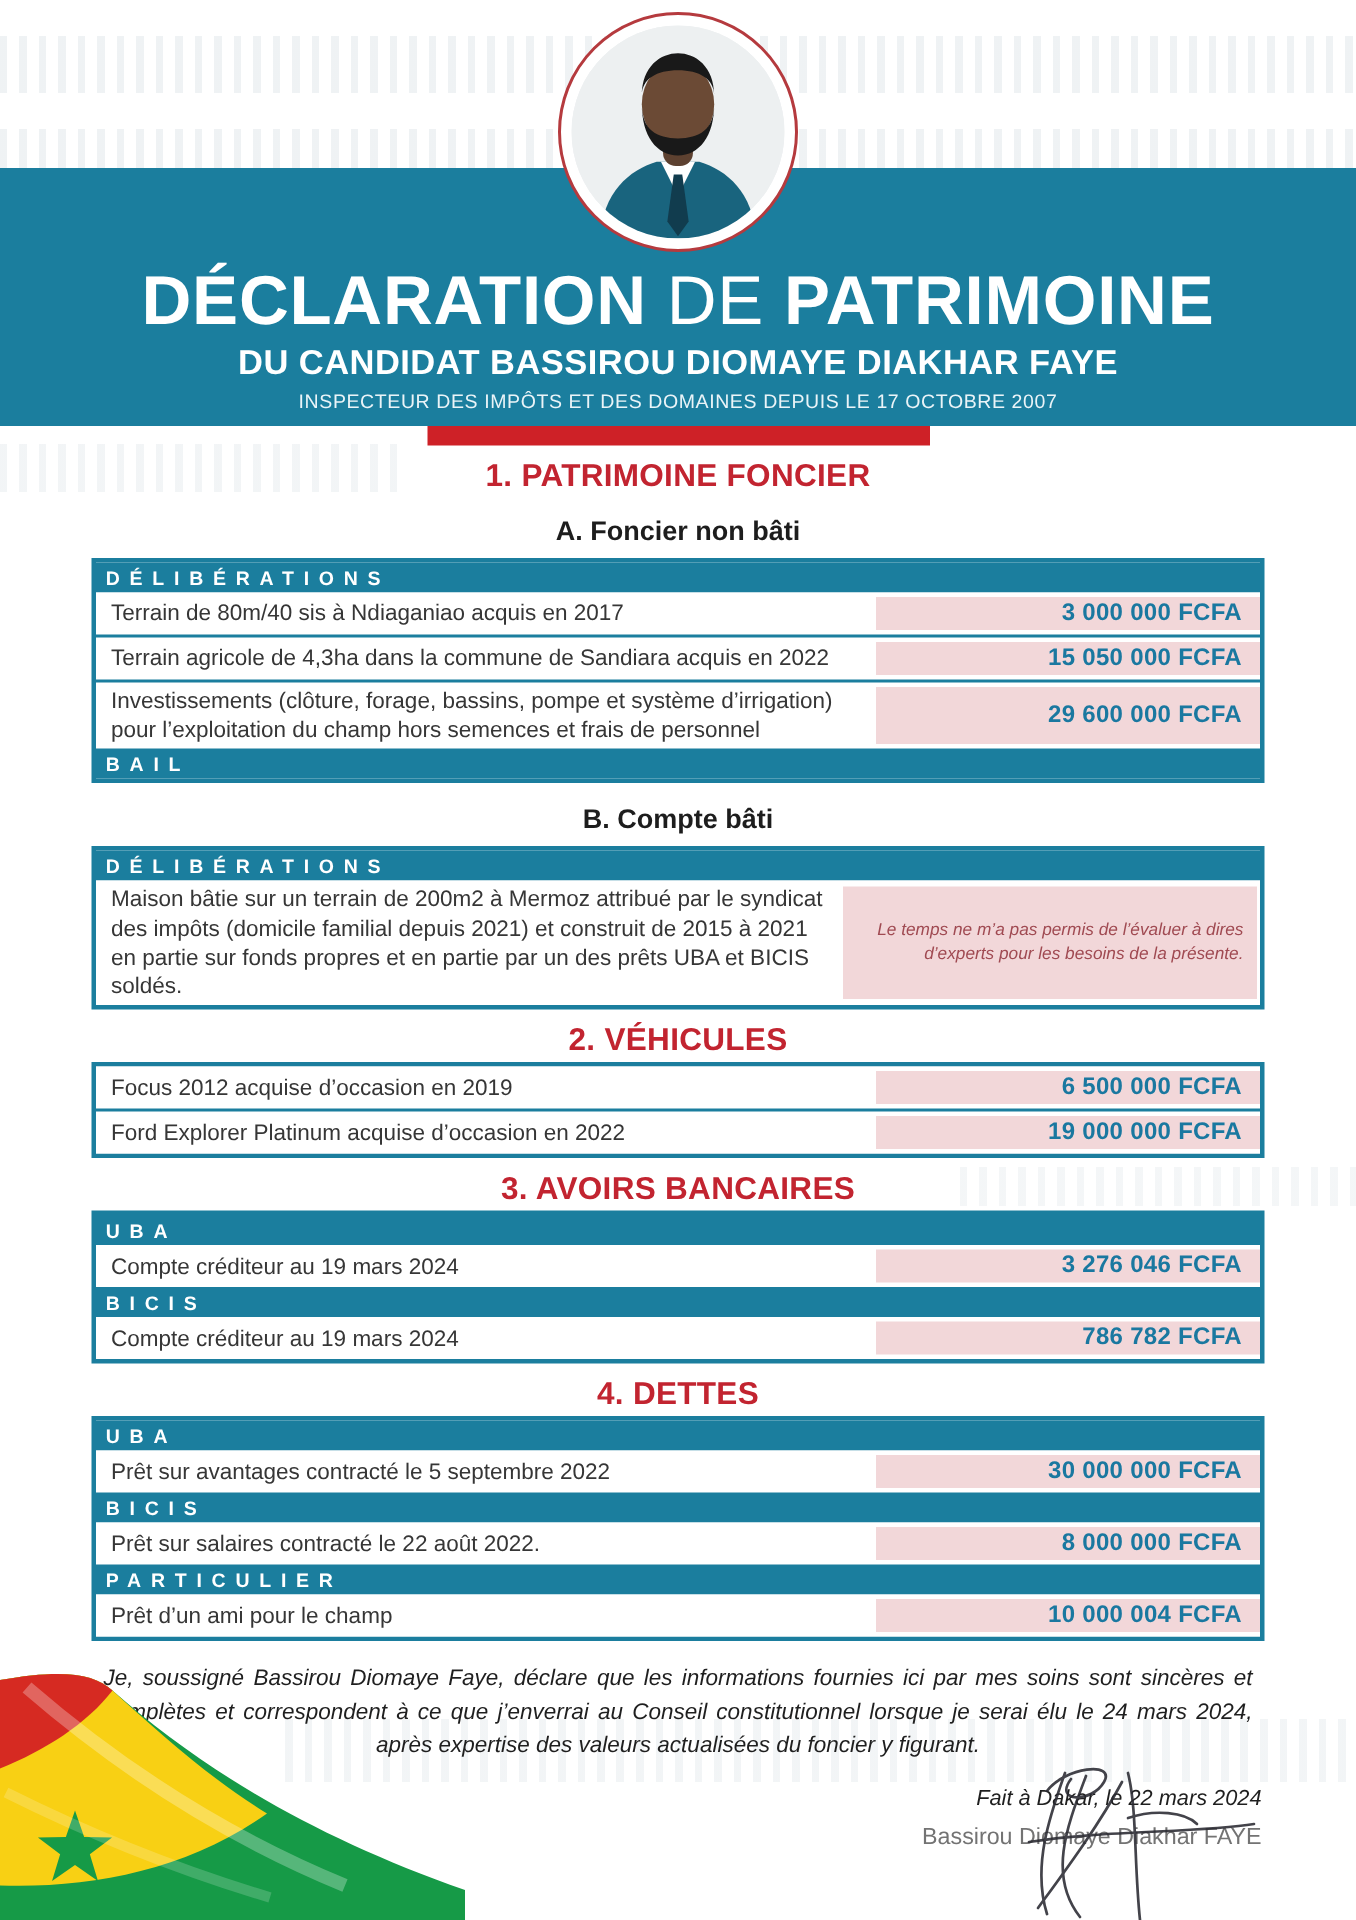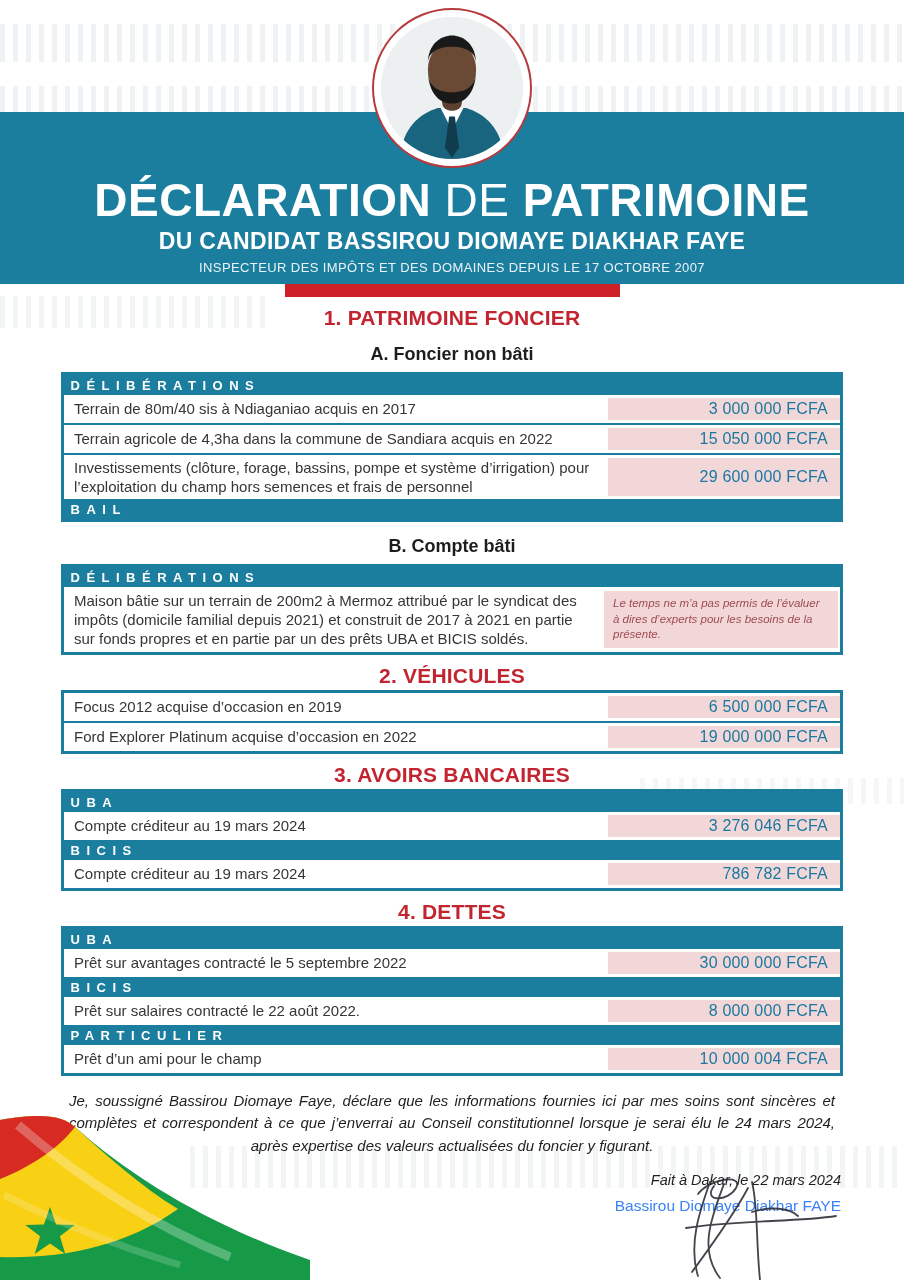--- a/index.html
+++ b/index.html
@@ -58,38 +58,38 @@
     font-weight:700; font-size:13px; letter-spacing:.5em; text-indent:.5em;
     padding:3px 0 2px;
   }
   .row { display:flex; align-items:stretch; background:#fff; min-height:28px; }
   .row + .row { border-top:2px solid #1b7e9e; }
   .lbl {
     flex:1; display:flex; align-items:center;
     font-size:15px; color:#363636; line-height:1.28; padding:3px 10px;
   }
   .val {
-    width:232px; margin:3px 0; background:#f2d7d9;
-    color:#1a78a0; font-weight:400; font-size:16px;
+    width:256px; margin:3px 0; background:#f2d7d9;
+    color:#1a78a0; font-weight:700; font-size:16px;
     display:flex; align-items:center; justify-content:flex-end;
     padding:2px 12px; letter-spacing:.2px;
   }
   .note-cell {
-    width:234px; margin:4px 2px; background:#f2d7d9;
+    width:276px; margin:4px 2px; background:#f2d7d9;
     color:#a04a52; font-style:italic; font-size:11.5px; line-height:1.35;
-    display:flex; align-items:center; padding:5px 9px;
+    display:flex; align-items:center; padding:5px 9px;text-align:right;
   }
 
   
   .decl {
     margin:14px 8px 0; font-style:italic; font-size:15px; color:#1f1f1f;
     line-height:1.5; text-align:justify; text-align-last:center; font-weight:500;
   }
   .place-date { text-align:right; font-style:italic; font-size:14.5px; margin:15px 2px 0; color:#1f1f1f; }
-  .signatory { text-align:right; font-size:15.5px; margin:9px 2px 0; color:#3b82f6; }
+  .signatory { text-align:right; font-size:15.5px; margin:9px 2px 0; color:#737373; }
 
   .signature-svg { position:absolute; z-index:4; left:640px; top:1172px; }
   .flag-svg { position:absolute; z-index:3; left:0; bottom:0; }
 </style>
 </head>
 <body>
 
 <div class="pattern p1"></div>
 <div class="pattern p2"></div>
 <div class="pattern p3"></div>
@@ -147,21 +147,21 @@
       <div class="val">29 600 000 FCFA</div>
     </div>
     <div class="band">BAIL</div>
   </div>
 
   <div class="sub-title">B. Compte bâti</div>
 
   <div class="tbl">
     <div class="band">DÉLIBÉRATIONS</div>
     <div class="row">
-      <div class="lbl">Maison bâtie sur un terrain de 200m2 à Mermoz attribué par le syndicat des impôts (domicile familial depuis 2021) et construit de 2017 à 2021 en partie sur fonds propres et en partie par un des prêts UBA et BICIS soldés.</div>
+      <div class="lbl">Maison bâtie sur un terrain de 200m2 à Mermoz attribué par le syndicat des impôts (domicile familial depuis 2021) et construit de 2015 à 2021 en partie sur fonds propres et en partie par un des prêts UBA et BICIS soldés.</div>
       <div class="note-cell">Le temps ne m’a pas permis de l’évaluer à dires d’experts pour les besoins de la présente.</div>
     </div>
   </div>
 
   <div class="sec-title">2. VÉHICULES</div>
   <div class="tbl">
     <div class="row">
       <div class="lbl">Focus 2012 acquise d’occasion en 2019</div>
       <div class="val">6 500 000 FCFA</div>
     </div>

